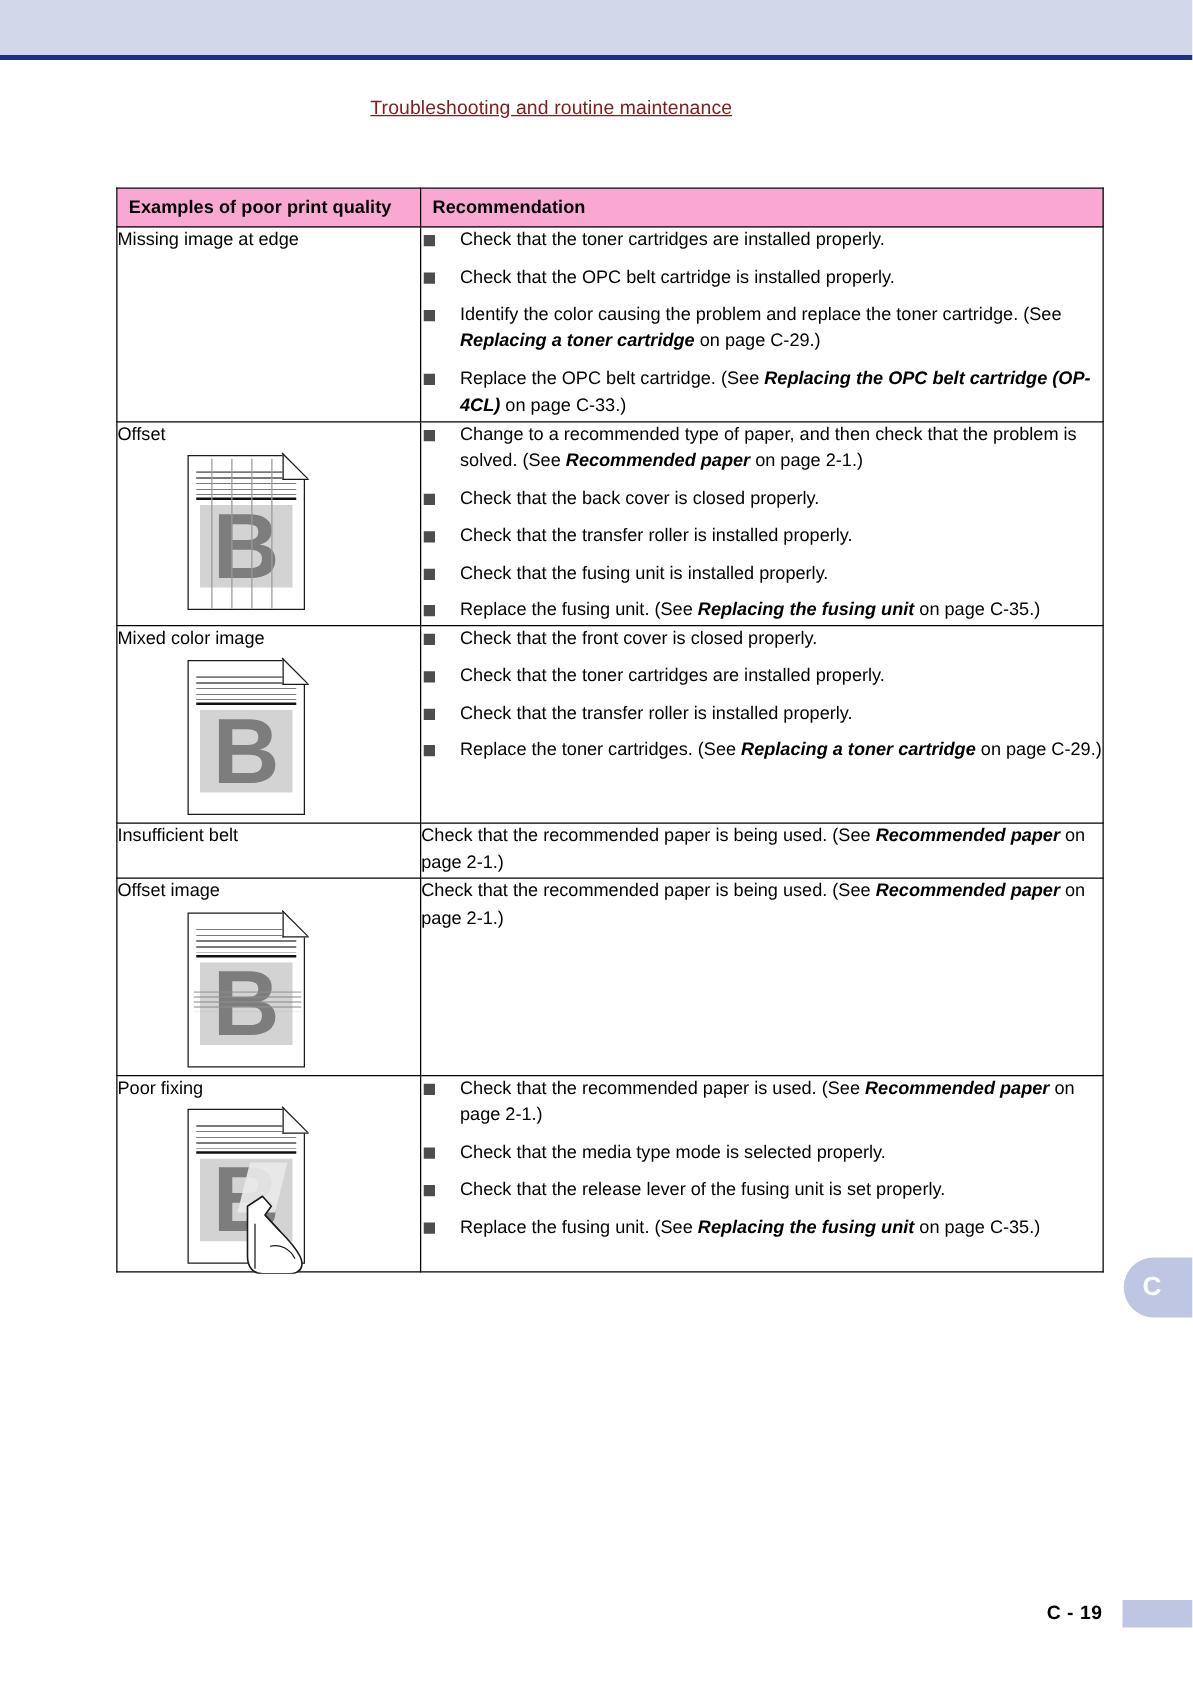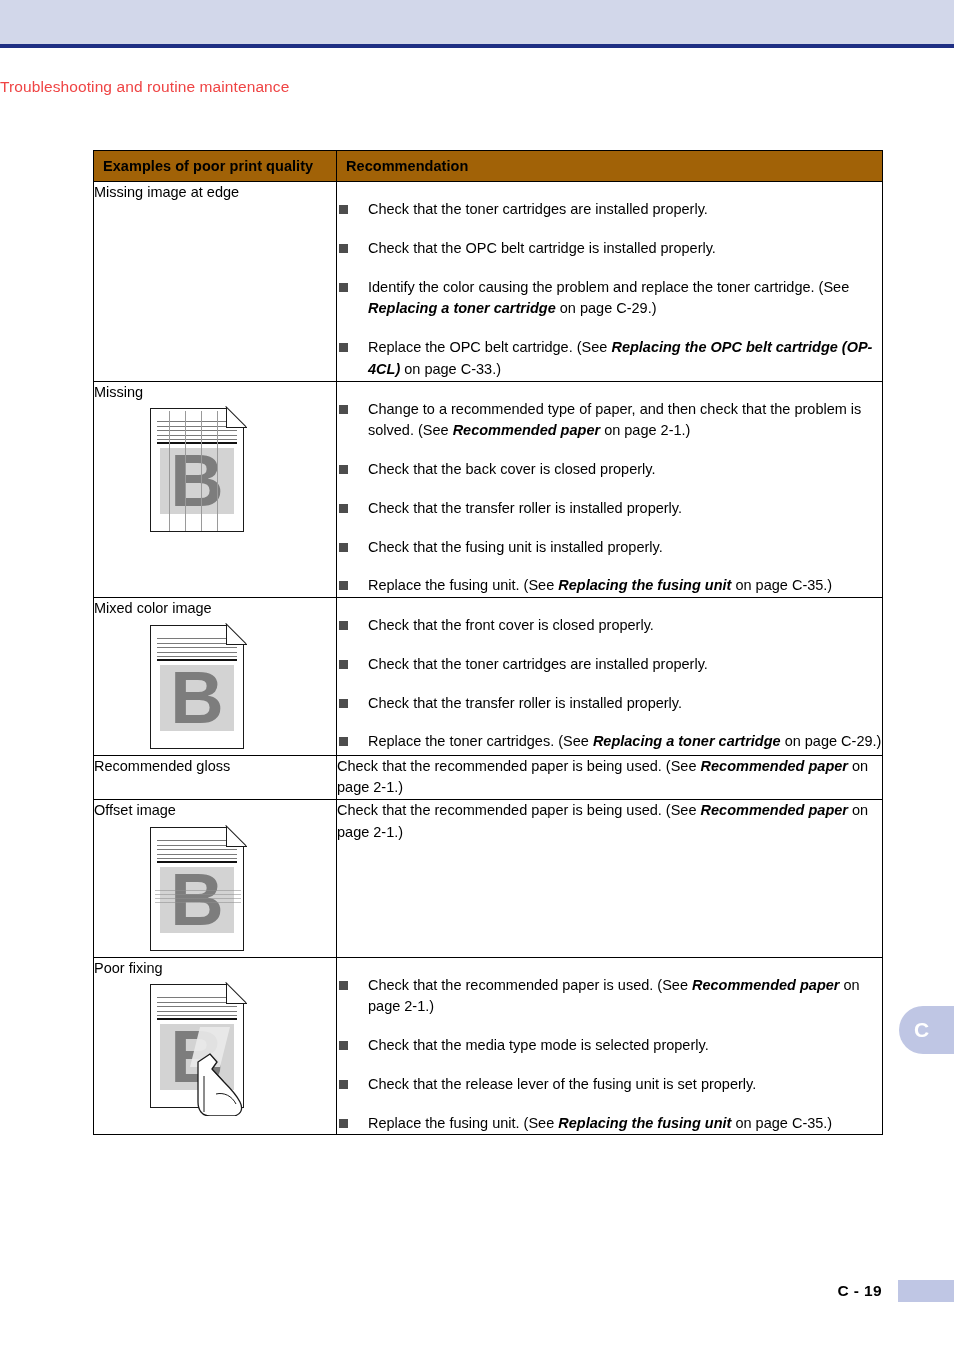--- a/index.html
+++ b/index.html
@@ -30,45 +30,46 @@
     width: 954px;
     height: 4px;
     background: #1f2f84;
   }
 
   
   .running-header {
     position: absolute;
     left: 0; top: 78px;
     width: 882px;
-    text-align: left;
+    text-align: center;
     font-size: 15.5px;
-    color: #ef4444;
+    color: #7f1d1d;
     letter-spacing: 0.1px;
+    text-decoration: underline;
   }
 
   
   .doc-table {
     position: absolute;
     left: 93px;
     top: 150px;
     width: 789px;
     border-collapse: collapse;
     table-layout: fixed;
   }
   .doc-table td, .doc-table th {
     border: 1.4px solid #000000;
     vertical-align: top;
     padding: 0;
   }
   .col-a { width: 243px; }
   .col-b { width: 546px; }
 
   .doc-table thead th {
-    background: #a16207;
+    background: #f9a8d4;
     font-size: 14.5px;
     font-weight: bold;
     text-align: left;
     padding: 7px 9px 7px 9px;
     letter-spacing: 0.05px;
   }
 
   .cell-label {
     font-size: 14.5px;
     padding: 9px 8px 10px 9px;
@@ -88,21 +89,21 @@
 
   
   ul.rec-list {
     list-style: none;
     margin: 0;
     padding: 0;
   }
   ul.rec-list > li {
     position: relative;
     padding-left: 31px;
-    margin: 17px 0 8px 0;
+    margin: 0 0 8px 0;
   }
   ul.rec-list > li:last-child { margin-bottom: 0; }
   .bullet-sq {
     position: absolute;
     left: 2px;
     top: 6px;
     width: 9px;
     height: 9px;
     background: #4d4d4d;
     display: block;
@@ -297,21 +298,21 @@
             <li><span class="bullet-sq"></span><span>Check that the toner cartridges are installed properly.</span></li>
             <li><span class="bullet-sq"></span><span>Check that the OPC belt cartridge is installed properly.</span></li>
             <li><span class="bullet-sq"></span><span>Identify the color causing the problem and replace the toner cartridge. (See <em>Replacing a toner cartridge</em> on page C-29.)</span></li>
             <li><span class="bullet-sq"></span><span>Replace the OPC belt cartridge. (See <em>Replacing the OPC belt cartridge (OP-4CL)</em> on page C-33.)</span></li>
           </ul>
       </td>
     </tr>
 
     <tr>
       <td class="cell-label">
-        <span>Missing</span>
+        <span>Offset</span>
         <div class="sample-wrap">
           <div class="sample">
             <div class="sheet">
               <div class="lines"></div>
               <div class="imgblock"></div>
               <div class="letter-b">B</div>
               <div class="wrinkles">
                 <i style="left:18px;"></i>
                   <i style="left:34px;"></i>
                   <i style="left:50px;"></i>
@@ -352,21 +353,21 @@
             <li><span class="bullet-sq"></span><span>Check that the front cover is closed properly.</span></li>
             <li><span class="bullet-sq"></span><span>Check that the toner cartridges are installed properly.</span></li>
             <li><span class="bullet-sq"></span><span>Check that the transfer roller is installed properly.</span></li>
             <li><span class="bullet-sq"></span><span>Replace the toner cartridges. (See <em>Replacing a toner cartridge</em> on page C-29.)</span></li>
           </ul>
       </td>
     </tr>
 
     <tr>
       <td class="cell-label">
-        <span>Recommended gloss</span>
+        <span>Insufficient belt</span>
       </td>
       <td class="cell-rec">
         <p class="rec-plain">Check that the recommended paper is being used. (See <em>Recommended paper</em> on page 2-1.)</p>
       </td>
     </tr>
 
     <tr>
       <td class="cell-label">
         <span>Offset image</span>
         <div class="sample-wrap">

